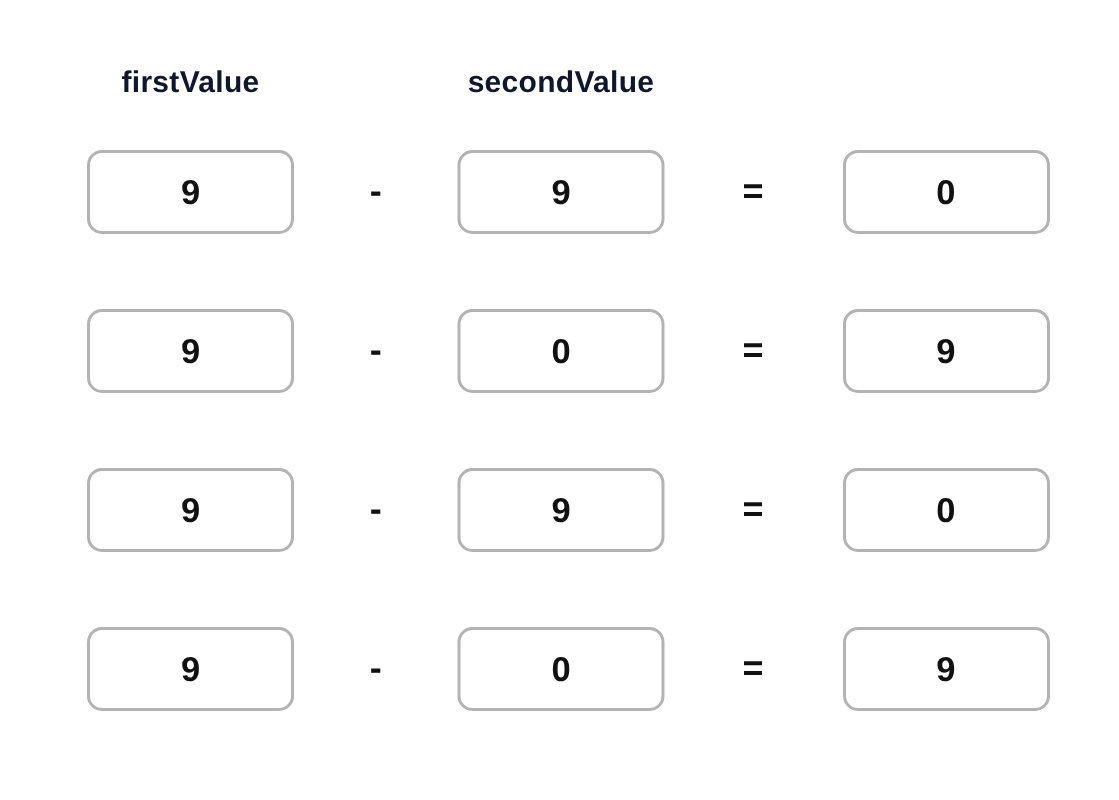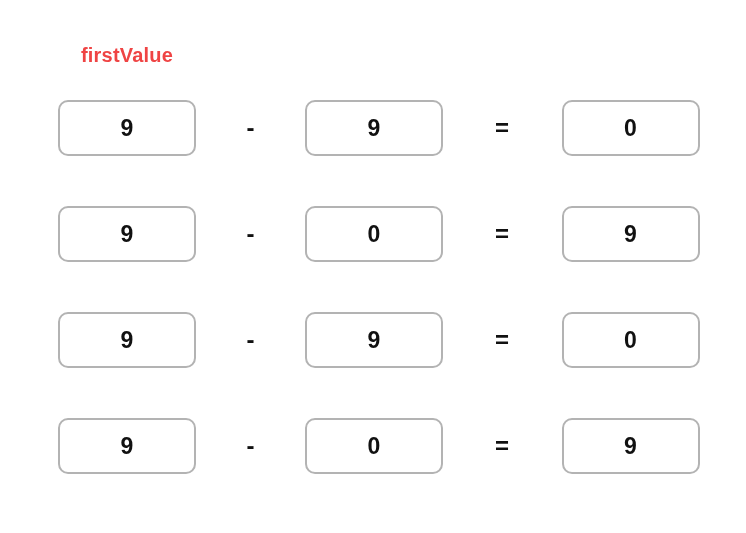--- a/index.html
+++ b/index.html
@@ -25,21 +25,21 @@
   .c-box2 { width: 138px; display: flex; justify-content: center; }
   .c-op2  { width: 118px; display: flex; justify-content: center; }
   .c-box3 { width: 139px; display: flex; justify-content: center; }
 
   .header-row {
     margin-bottom: 32px;
   }
   .col-header {
     font-size: 20px;
     font-weight: 700;
-    color: #ef4444;
+    color: #0f172a;
     letter-spacing: 0.2px;
     text-align: center;
     line-height: 26px;
   }
   .value-row {
     margin-bottom: 50px;
   }
   .value-box {
     width: 138px;
     height: 56px;
@@ -63,20 +63,23 @@
 </head>
 <body>
 
 <div class="sheet">
 
   <div class="grid-row header-row">
     <div class="c-box1">
         <span class="col-header">firstValue</span>
       </div>
     <div class="c-op1"></div>
+    <div class="c-box2">
+        <span class="col-header">secondValue</span>
+      </div>
     <div class="c-op2"></div>
   </div>
 
   <div class="grid-row value-row">
     <div class="c-box1">
         <div class="value-box">9</div>
       </div>
     <div class="c-op1">
         <span class="operator">-</span>
       </div>

